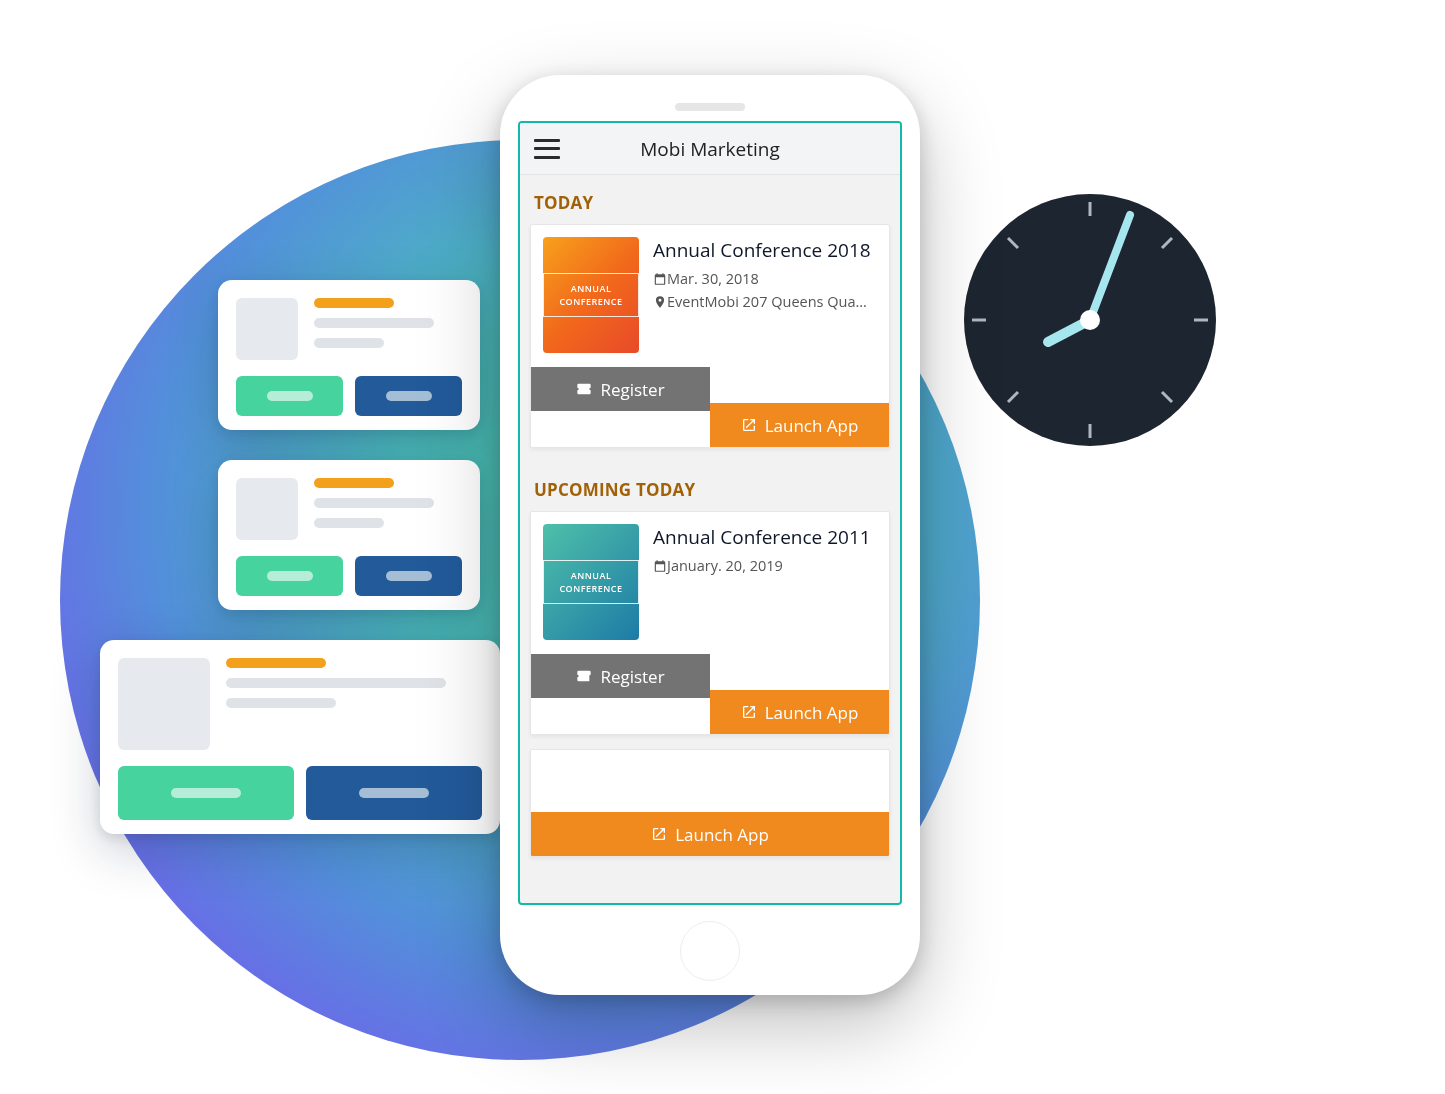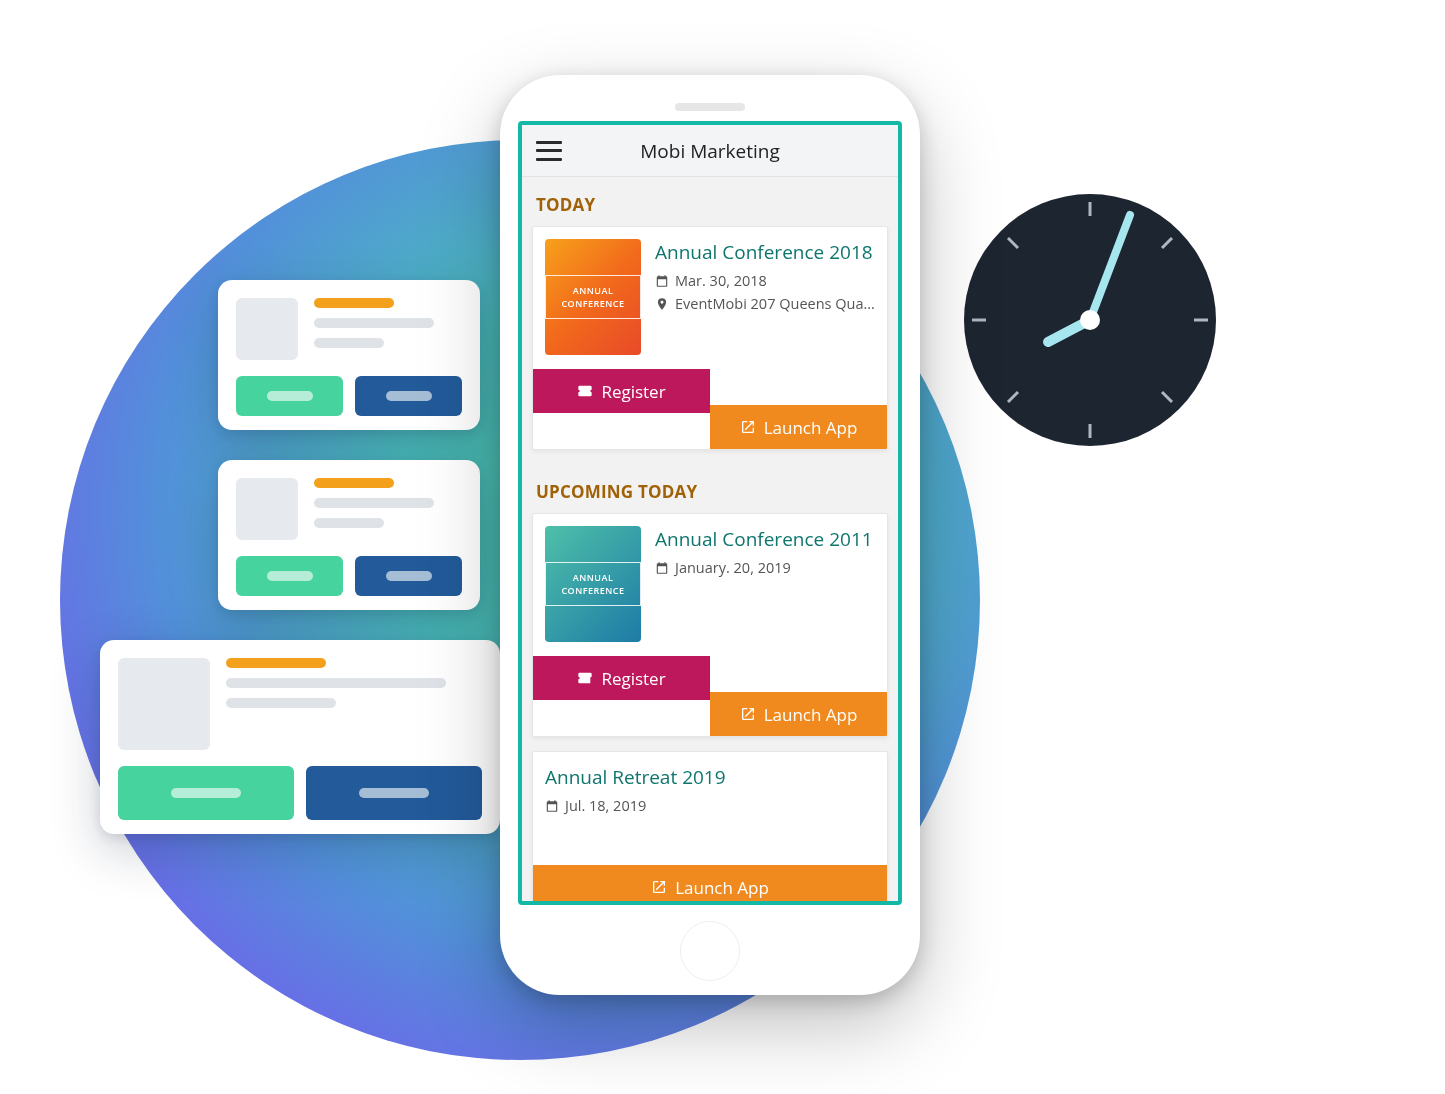--- a/index.html
+++ b/index.html
@@ -47,21 +47,21 @@
     bottom: 14px; left: 50%; transform: translateX(-50%);
     width: 60px; height: 60px; border-radius: 50%;
     border: 1px solid #eee; background: #fff;
   }
   .screen {
     width: 100%;
     height: calc(100% - 90px);
     background: #f2f2f2;
     border-radius: 4px;
     overflow: hidden;
-    border: 4px solid #14b8a6;
+    border: 2px solid #14b8a6;
     font-size: 17px;
     color: #333;
   }
 
   .topbar {
     display: flex; align-items: center;
     background: #f3f4f5;
     border-bottom: 1px solid #e3e3e3;
     height: 52px;
     padding: 0 14px;
@@ -89,28 +89,28 @@
     border-radius: 4px;
     display: flex; align-items: center; justify-content: center;
     color: #fff; font-size: 9px; text-align:center; letter-spacing:.5px;
   }
   .thumb-inner { border: 1px solid rgba(255,255,255,.85); padding: 8px 6px; font-weight:600;}
   .thumb.t1 { background: linear-gradient(135deg, #f7a11b 0%, #f26a1b 50%, #e84a29 100%);}
   .thumb.t2 { background: linear-gradient(135deg, #4ec0a9 0%, #1e7ba6 100%);}
   .thumb.t3 { background: linear-gradient(135deg, #f3795c 0%, #e94d4c 100%);}
   .thumb.t3 .thumb-inner { border-radius: 50%; width:64px; height:64px; display:flex; align-items:center; justify-content:center;}
   .info { flex:1; min-width:0;}
-  .evt-title { font-size: 19px; font-weight: 500; color: #0f766e; margin-bottom: 6px;}
-  .meta { font-size: 14.5px; color: #555; display:flex; align-items:center; gap:6px; margin-top:4px; white-space:nowrap; overflow:hidden; text-overflow:ellipsis;}
+  .evt-title { font-size: 19px; font-weight: 500; color: #0f172a; margin-bottom: 6px;}
+  .meta { font-size: 14.5px; color: #555; display:flex; align-items:center; margin-top:4px; white-space:nowrap; overflow:hidden; text-overflow:ellipsis;}
   .meta svg { width:14px; height:14px; flex:0 0 14px; fill:#555;}
 
   .btn-row { display:flex; }
   .btn { flex:1; height: 44px; display:flex; align-items:center; justify-content:center; gap:8px;
          color:#fff; font-size:17px; font-weight:400; cursor:pointer;}
-  .btn.gray   { background:#be185d;text-align:right; }
+  .btn.gray   { background:#737373;text-align:right; }
   .btn.orange { background:#f08a1f;margin-top:36px; }
   .btn svg { width:16px; height:16px; fill:#fff;}
 
   
   .clock {
     position:absolute; left: 960px; top: 190px;
     width: 260px; height: 260px; z-index:2;
   }
   .deco-card {
     position:absolute; background:#fff; border-radius:14px;
@@ -290,29 +290,20 @@
           <svg viewBox="0 0 24 24">
               <path d="M14 3v2h3.59L7.05 15.54l1.41 1.41L19 6.41V10h2V3zM19 19H5V5h6V3H5a2 2 0 0 0-2 2v14a2 2 0 0 0 2 2h14a2 2 0 0 0 2-2v-6h-2z"></path>
             </svg>
           <span>Launch App</span>
         </div>
       </div>
     </div>
 
     <div class="card">
       <div class="card-body">
-        <div class="info">
-          <div class="evt-title">Annual Retreat 2019</div>
-          <div class="meta">
-            <svg viewBox="0 0 24 24">
-                <path d="M19 4h-1V2h-2v2H8V2H6v2H5a2 2 0 0 0-2 2v14a2 2 0 0 0 2 2h14a2 2 0 0 0 2-2V6a2 2 0 0 0-2-2zm0 16H5V9h14v11z"></path>
-              </svg>
-            <span>Jul. 18, 2019</span>
-          </div>
-        </div>
       </div>
       <div class="btn-row">
         <div class="btn orange" style="flex-basis:100%;">
           <svg viewBox="0 0 24 24">
               <path d="M14 3v2h3.59L7.05 15.54l1.41 1.41L19 6.41V10h2V3zM19 19H5V5h6V3H5a2 2 0 0 0-2 2v14a2 2 0 0 0 2 2h14a2 2 0 0 0 2-2v-6h-2z"></path>
             </svg>
           <span>Launch App</span>
         </div>
       </div>
     </div>

